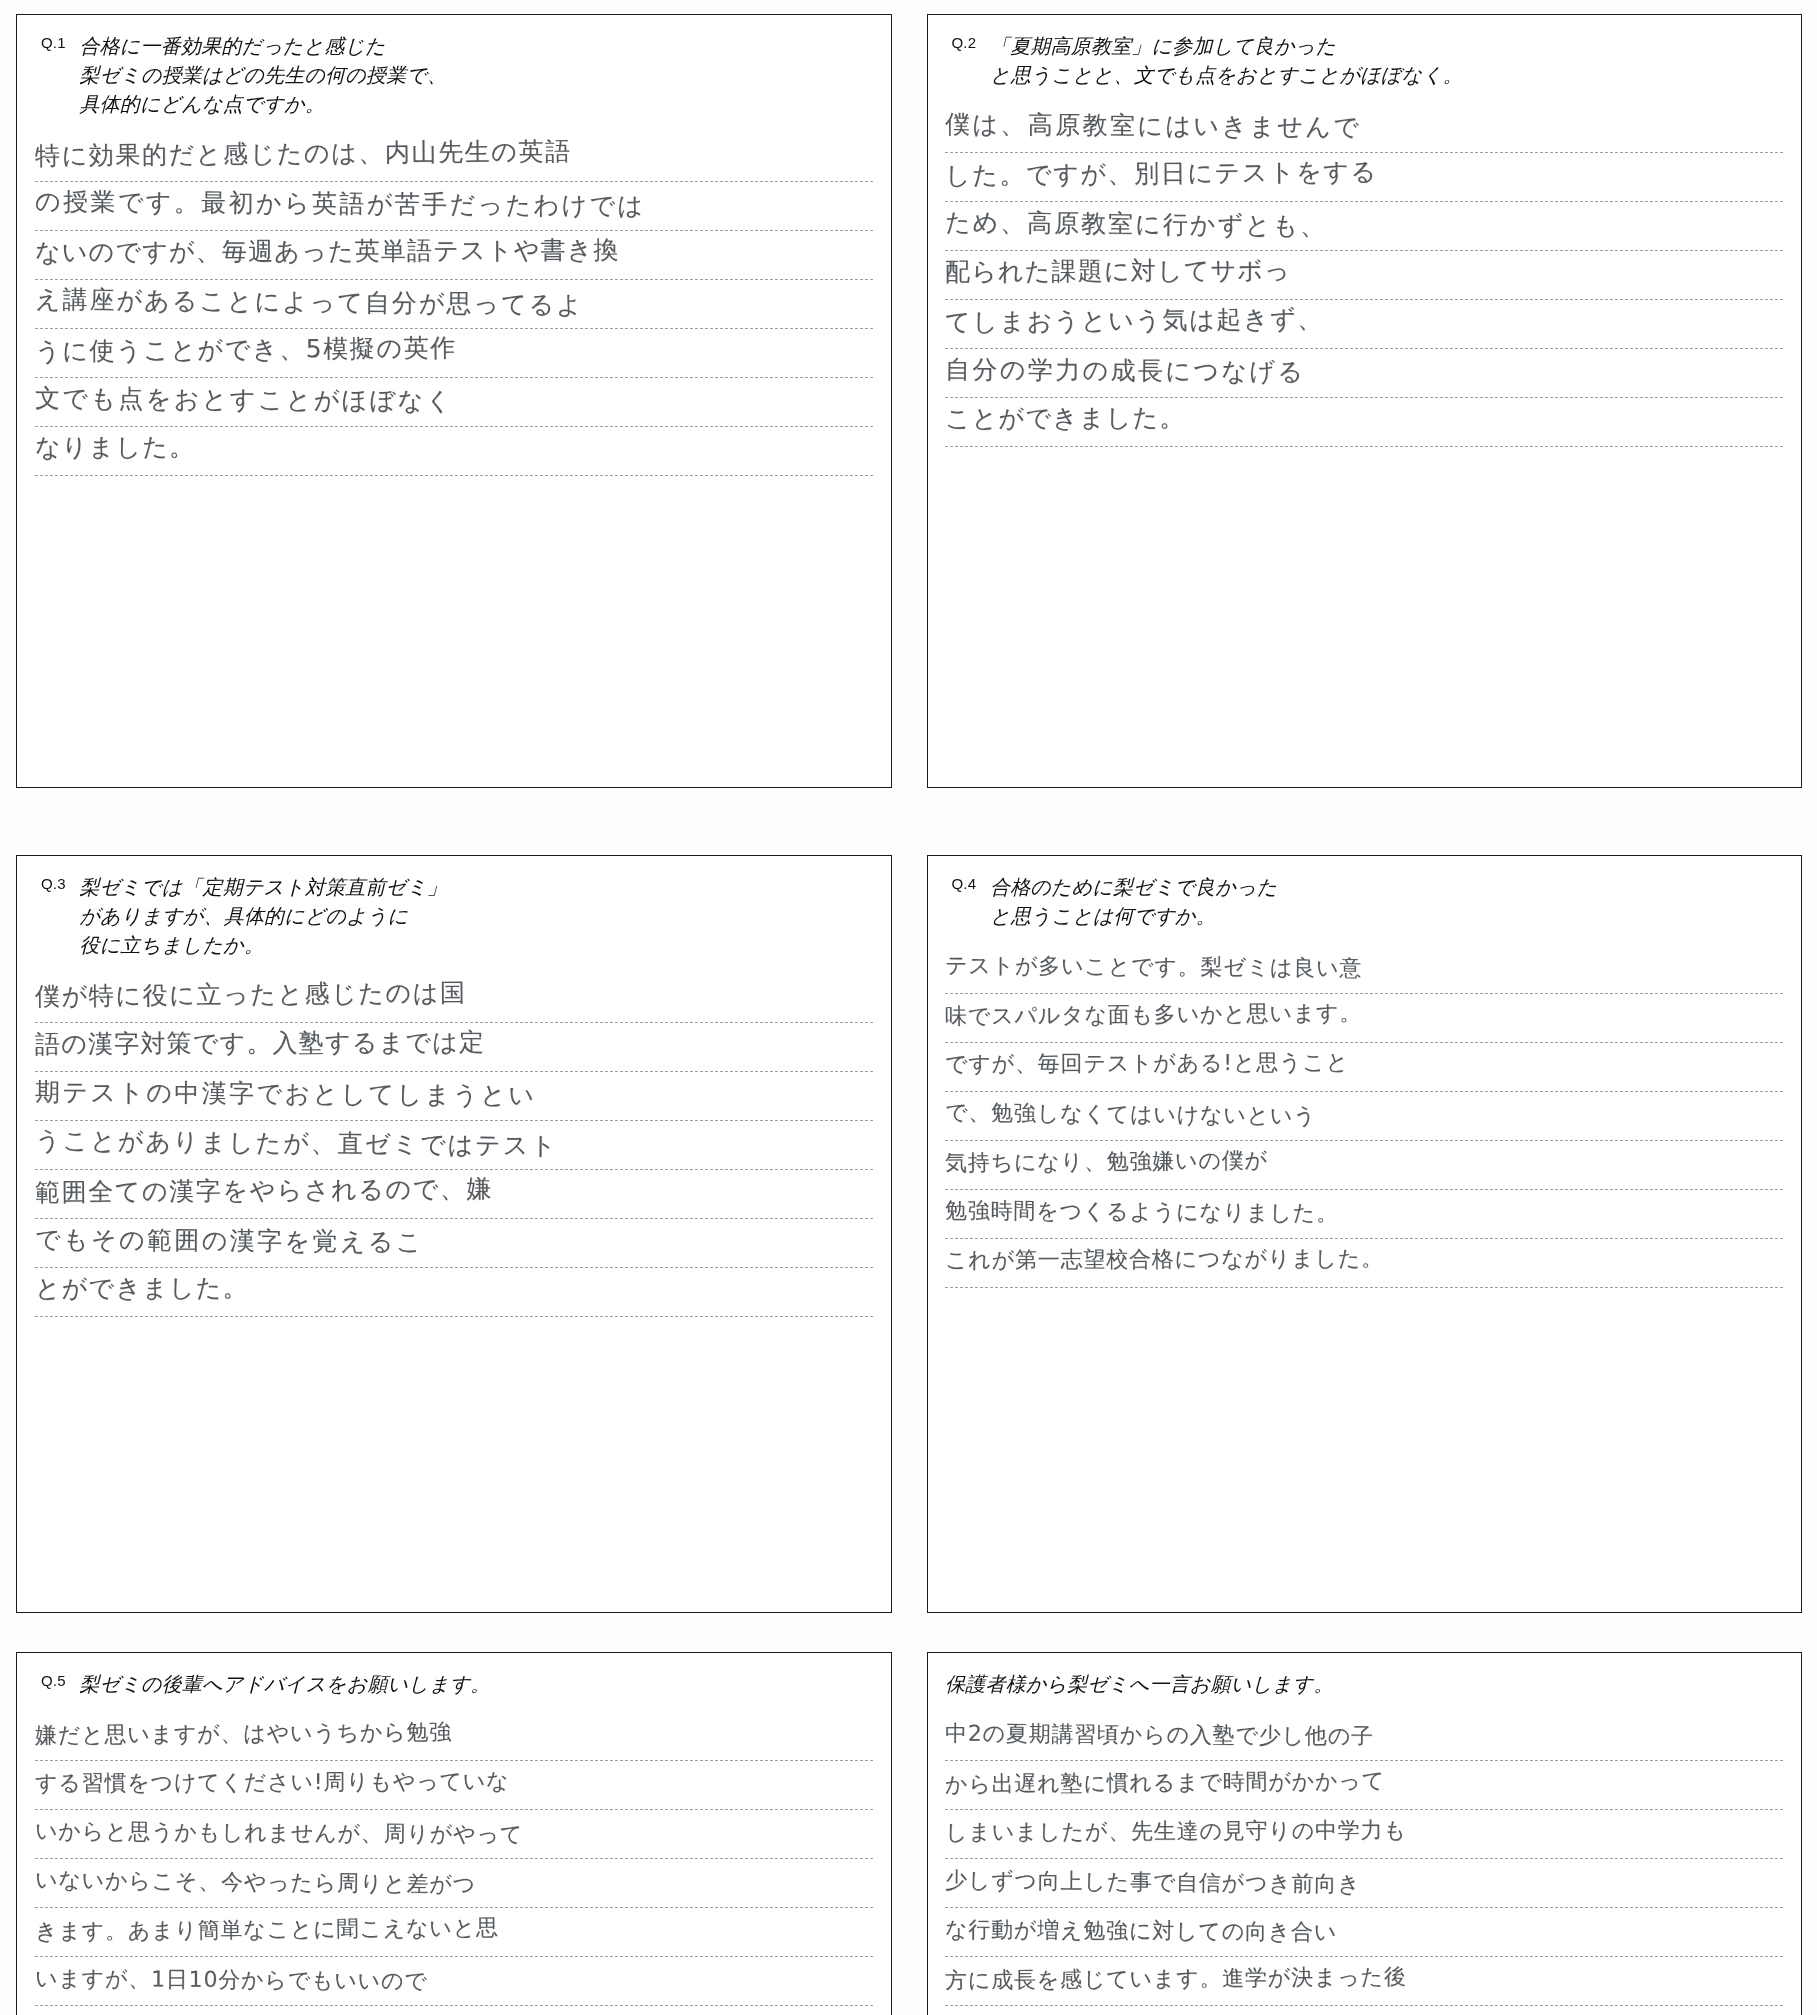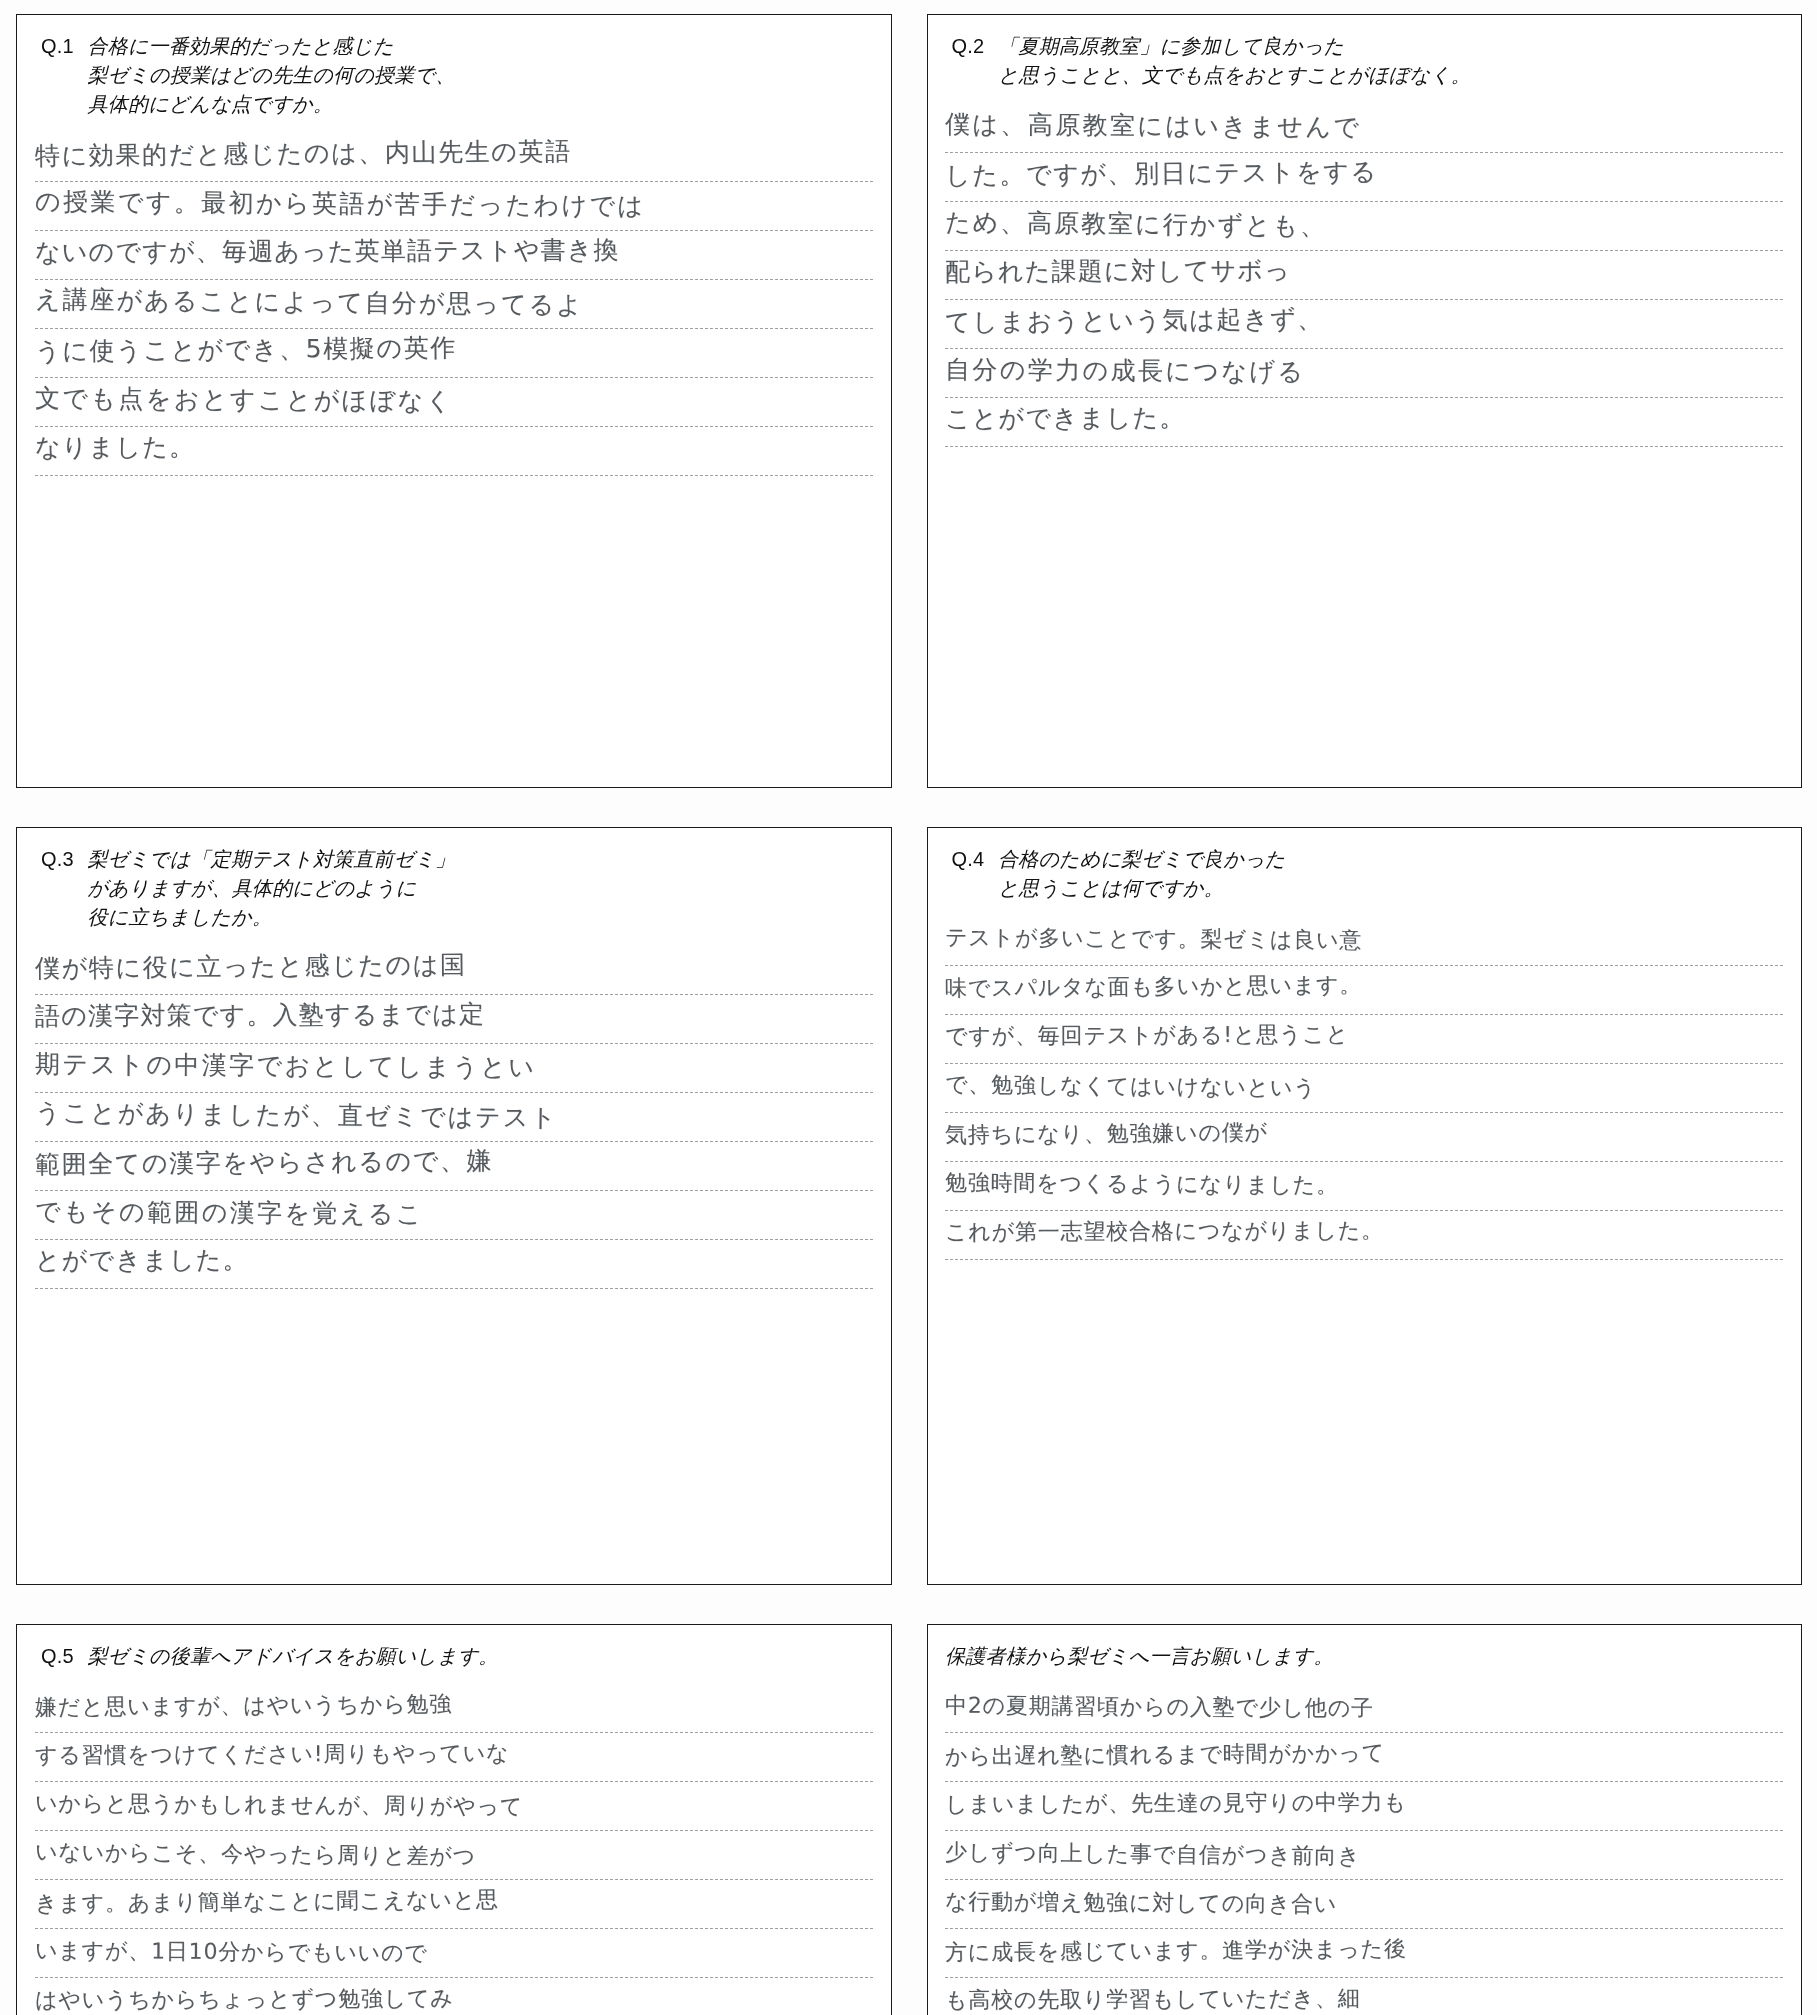--- a/index.html
+++ b/index.html
@@ -35,36 +35,36 @@
 
   .qbox {
     border: 1.6px solid #1b1b1b;
     box-sizing: border-box;
     background: #ffffff;
     padding: 10.5px 12px 12px 12px;
     position: relative;
   }
 
   .qbox.r1 { height: 774px; }
-  .qbox.r2 { height: 758px; }
+  .qbox.r2 { height: 758px; margin-top: 28px; }
   .qbox.r3 { height: 758px; }
 
   .qhead {
     display: flex;
     align-items: flex-start;
     gap: 13.7px;
     padding: 6.4px 2.4px 3.2px 12px;
     font-size: 20px;
     line-height: 1.46;
     letter-spacing: 0.2px;
     color: #111;
   }
   .qnum {
     flex: 0 0 auto;
-    font-size: 20px;
+    font-size: 15px;
     white-space: nowrap;
   }
   .qtext {
     flex: 1 1 auto;
     white-space: pre-line;
     font-style: italic;
   }
 
   .answer {
     margin-top: 10.5px;

